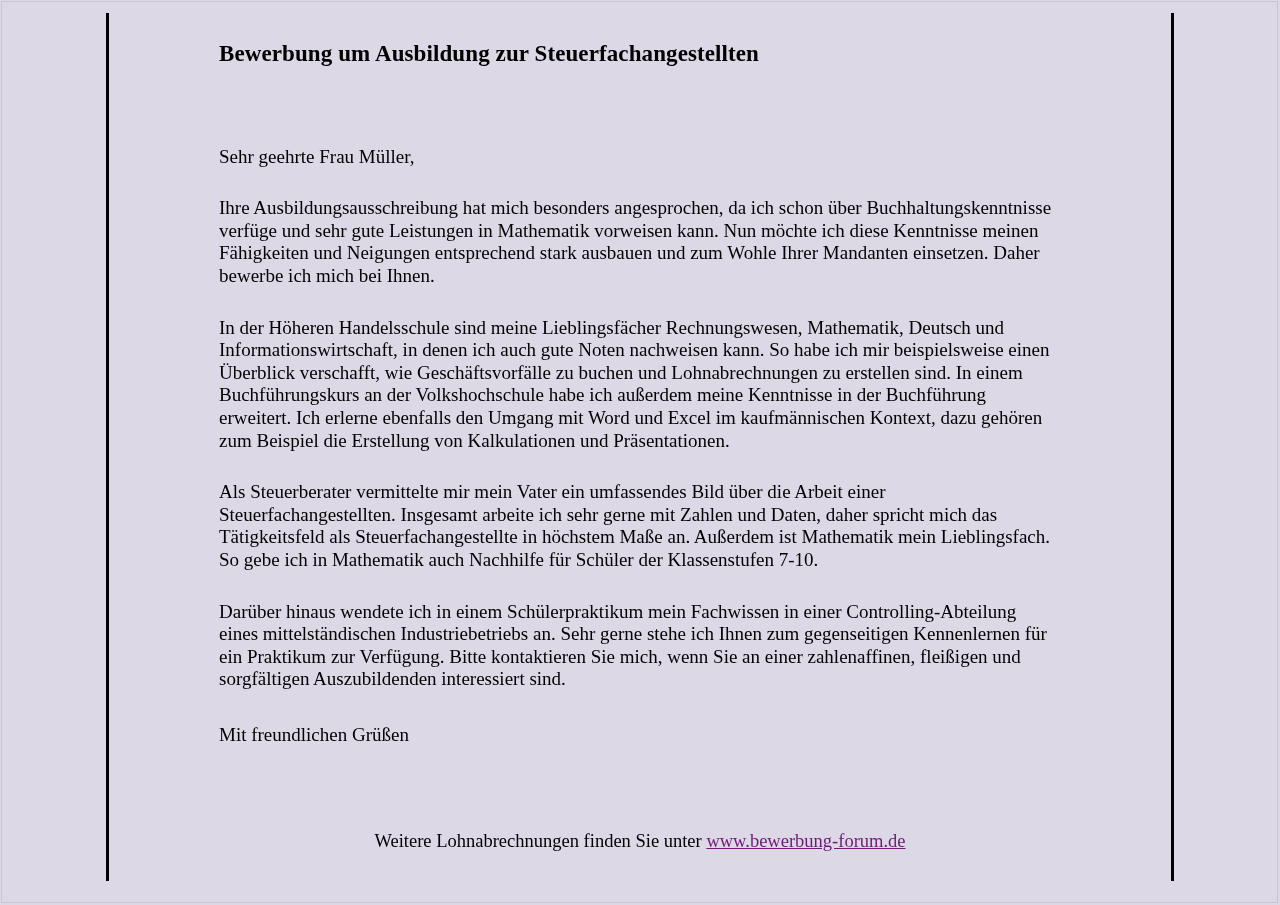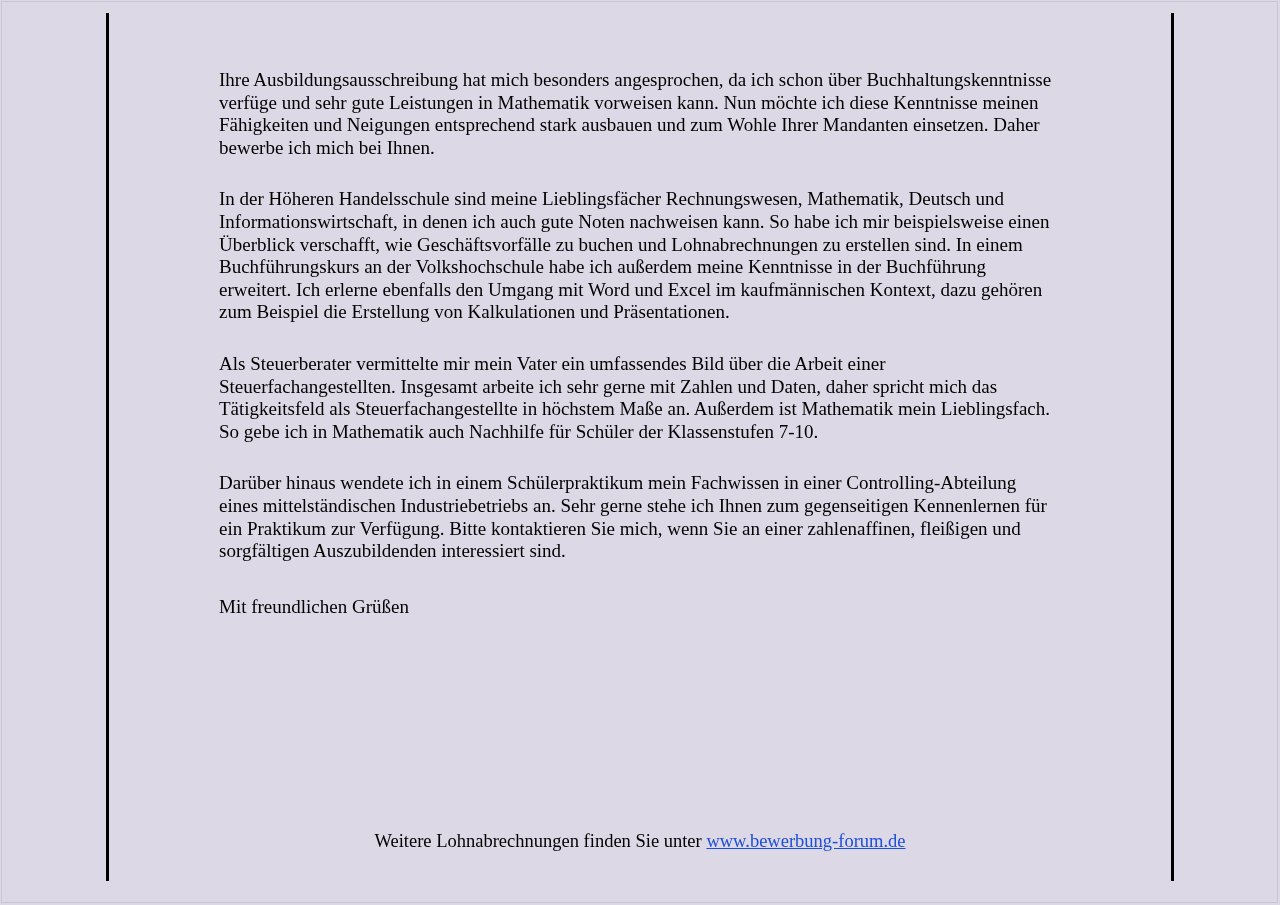--- a/index.html
+++ b/index.html
@@ -81,38 +81,40 @@
   .footer {
     position: absolute;
     left: 0;
     top: 830px;
     width: 1280px;
     text-align: center;
     font-size: 18.5px;
     line-height: 22px;
   }
   .footer a {
-    color: #1d4ed8;
+    color: #701a75;
     text-decoration: underline;
   }
   .nowrap { white-space: nowrap; }
 </style>
 </head>
 <body>
 
 <div class="page">
 
   <div class="outer-frame"></div>
 
   <div class="rule-left"></div>
   <div class="rule-right"></div>
 
   <div class="content">
 
+    <h1 class="doc-title">Bewerbung um Ausbildung zur Steuerfachangestellten</h1>
 
+    <p class="salutation">Sehr geehrte Frau Müller,</p>
 
     <p class="para">Ihre Ausbildungsausschreibung hat mich besonders angesprochen, da ich schon über Buchhaltungskenntnisse verfüge und sehr gute Leistungen in Mathematik vorweisen kann. Nun möchte ich diese Kenntnisse meinen Fähigkeiten und Neigungen entsprechend stark ausbauen und zum Wohle Ihrer Mandanten einsetzen. Daher bewerbe ich mich bei Ihnen.</p>
 
     <p class="para">In der Höheren Handelsschule sind  meine Lieblingsfächer Rechnungswesen, Mathematik, Deutsch und Informationswirtschaft, in denen ich auch gute Noten nachweisen kann. So habe ich mir beispielsweise einen Überblick verschafft, wie Geschäftsvorfälle zu buchen und Lohnabrechnungen zu erstellen sind. In einem Buchführungskurs an der Volkshochschule habe ich außerdem meine Kenntnisse in der Buchführung erweitert. Ich erlerne ebenfalls den Umgang mit Word und Excel im kaufmännischen Kontext, dazu gehören zum Beispiel die Erstellung von Kalkulationen und Präsentationen.</p>
 
     <p class="para">Als Steuerberater vermittelte mir mein Vater ein umfassendes Bild über die Arbeit einer Steuerfachangestellten. Insgesamt arbeite ich sehr gerne mit Zahlen und Daten, daher spricht mich das Tätigkeitsfeld als Steuerfachangestellte in höchstem Maße an. Außerdem ist Mathematik mein Lieblingsfach. So gebe ich in Mathematik auch Nachhilfe für Schüler der Klassenstufen 7-10.</p>
 
     <p class="para">Darüber hinaus wendete ich in einem Schülerpraktikum mein Fachwissen in einer Controlling-Abteilung eines mittelständischen Industriebetriebs an. Sehr gerne stehe ich Ihnen zum gegenseitigen Kennenlernen für ein Praktikum zur Verfügung. Bitte kontaktieren Sie mich, wenn Sie an einer zahlenaffinen, fleißigen und sorgfältigen Auszubildenden interessiert sind.</p>
 
     <p class="closing">Mit freundlichen Grüßen</p>

